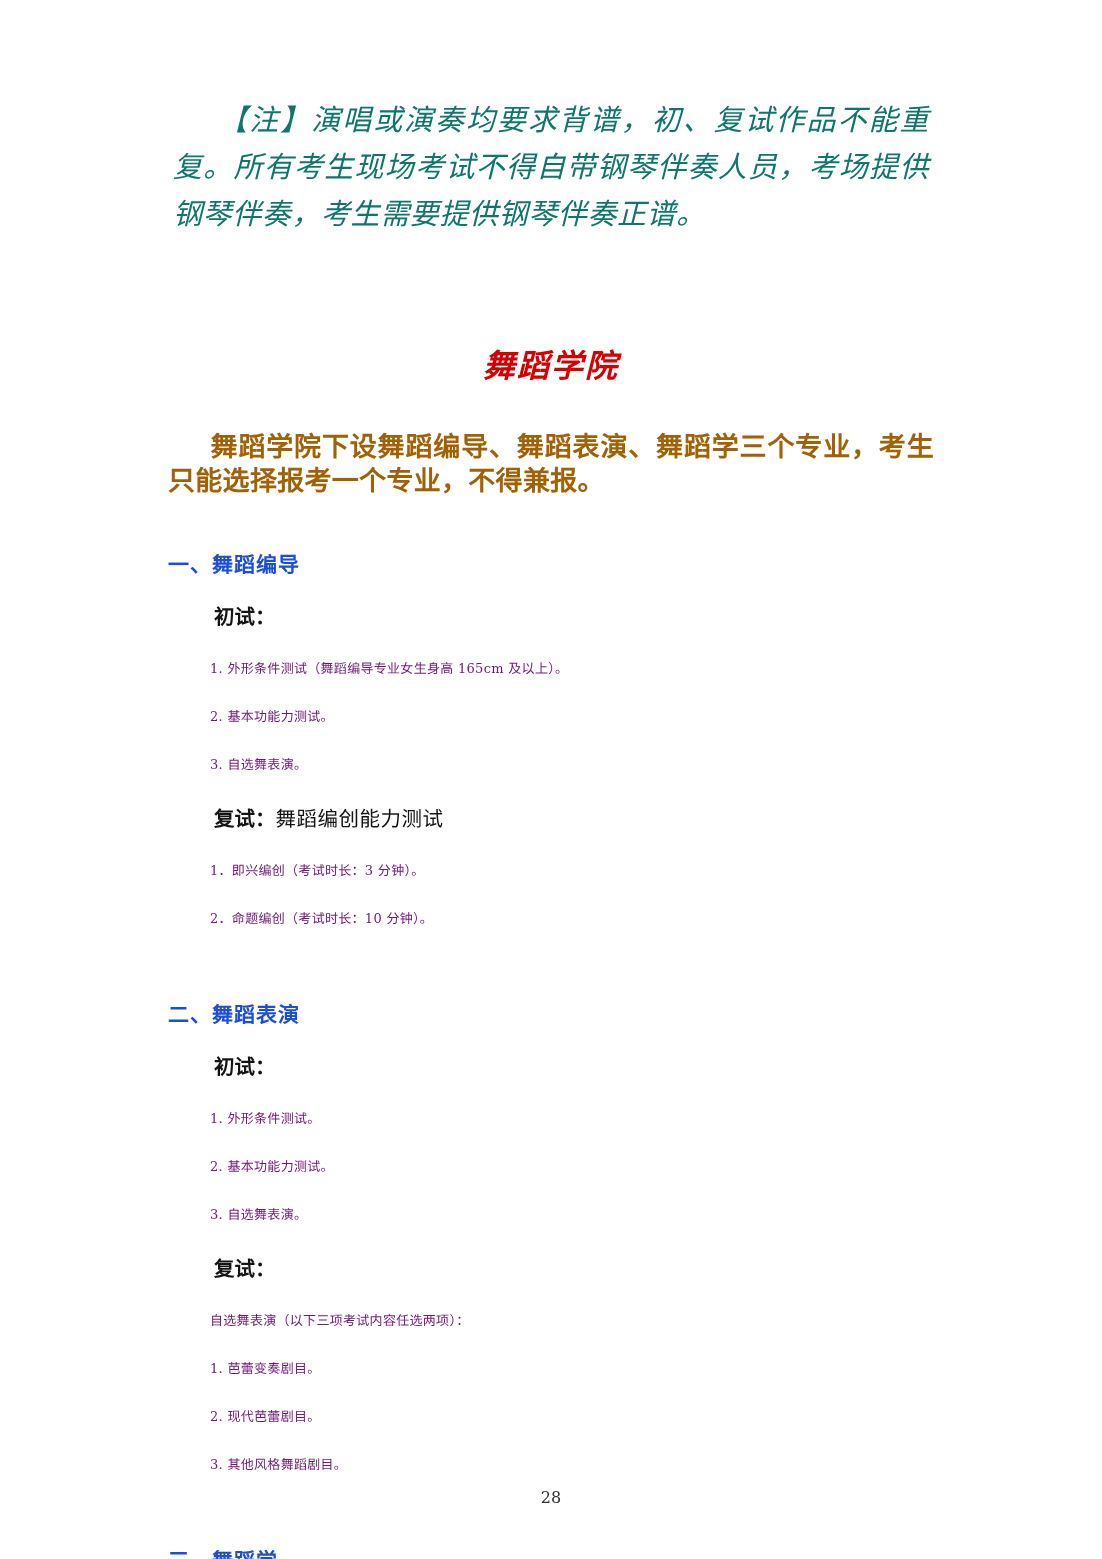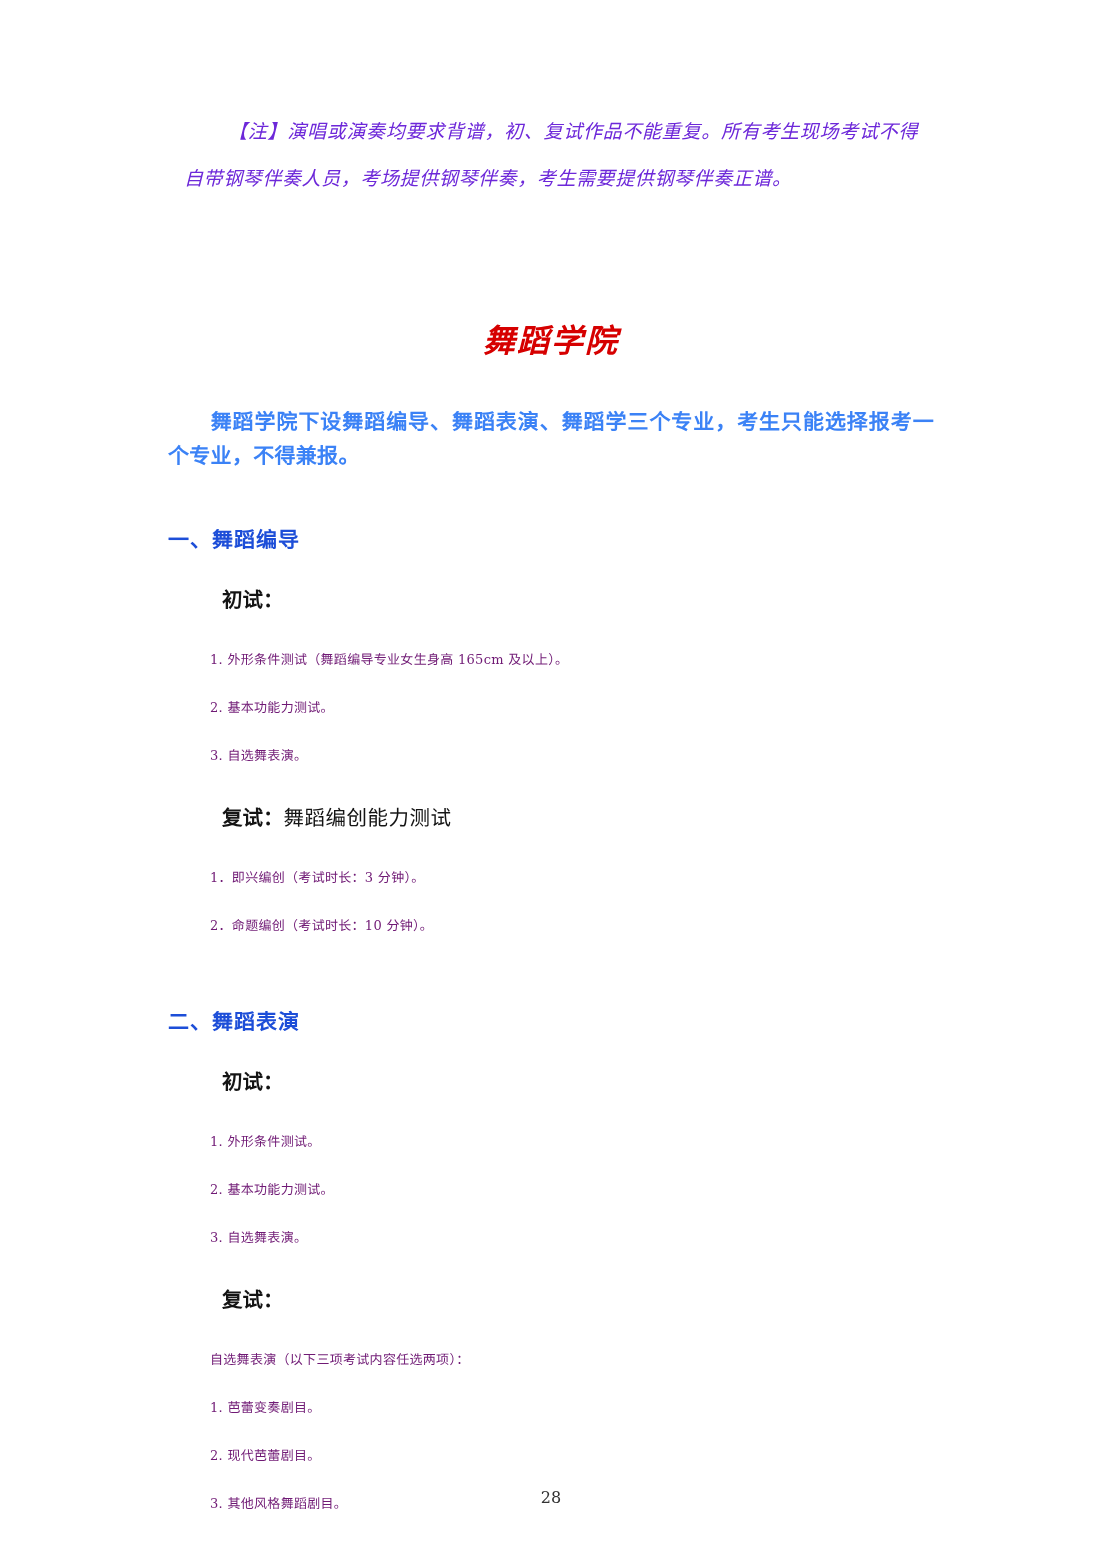--- a/index.html
+++ b/index.html
@@ -22,51 +22,51 @@
     width: 1102px;
     height: 1559px;
     box-sizing: border-box;
     padding: 92px 168px 0 168px;
   }
 
   
   .note {
     font-family: "DejaVu Serif", "Liberation Serif", serif;
     font-style: italic;
-    font-size: 19px;
+    font-size: 29px;
     line-height: 47px;
     letter-spacing: 0.6px;
-    color: #6d28d9;
+    color: #0f766e;
     text-align: justify;
     text-justify: inter-ideograph;
-    margin: 16px;
+    margin: 5px;
   }
   .note .indent { display: inline-block; width: 44px; }
 
   
   .school-title {
     margin: 0;
     padding-top: 97px;
     text-align: center;
     color: #d60000;
     font-family: "DejaVu Serif", "Liberation Serif", serif;
     font-style: italic;
     font-weight: bold;
     font-size: 32px;
     letter-spacing: 2px;
   }
 
   
   .red-intro {
     margin: 0;
     padding-top: 44px;
-    color: #3b82f6;
+    color: #a16207;
     font-family: "Liberation Sans", "DejaVu Sans", sans-serif;
     font-weight: bold;
-    font-size: 21px;
+    font-size: 27px;
     line-height: 34px;
     letter-spacing: 0.3px;
     text-align: justify;
     text-justify: inter-ideograph;
   }
   .red-intro .indent { display: inline-block; width: 42px; }
 
   
   .section-heading {
     font-family: "Liberation Sans", "DejaVu Sans", sans-serif;
@@ -81,21 +81,21 @@
   .sec-gap   { padding-top: 64px; }
 
   
   .block { padding-left: 42px; }
 
   .sub-label {
     font-family: "Liberation Sans", "DejaVu Sans", sans-serif;
     font-weight: bold;
     font-size: 20.5px;
     color: #141414;
-    margin: 12px;
+    margin: 4px;
     padding-top: 20px;
     line-height: 30px;
   }
   .sub-label .plain {
     font-family: Liberation Serif, serif;
     font-weight: normal;
     font-size: 20.5px;
     letter-spacing: 0.5px;
   }
 

